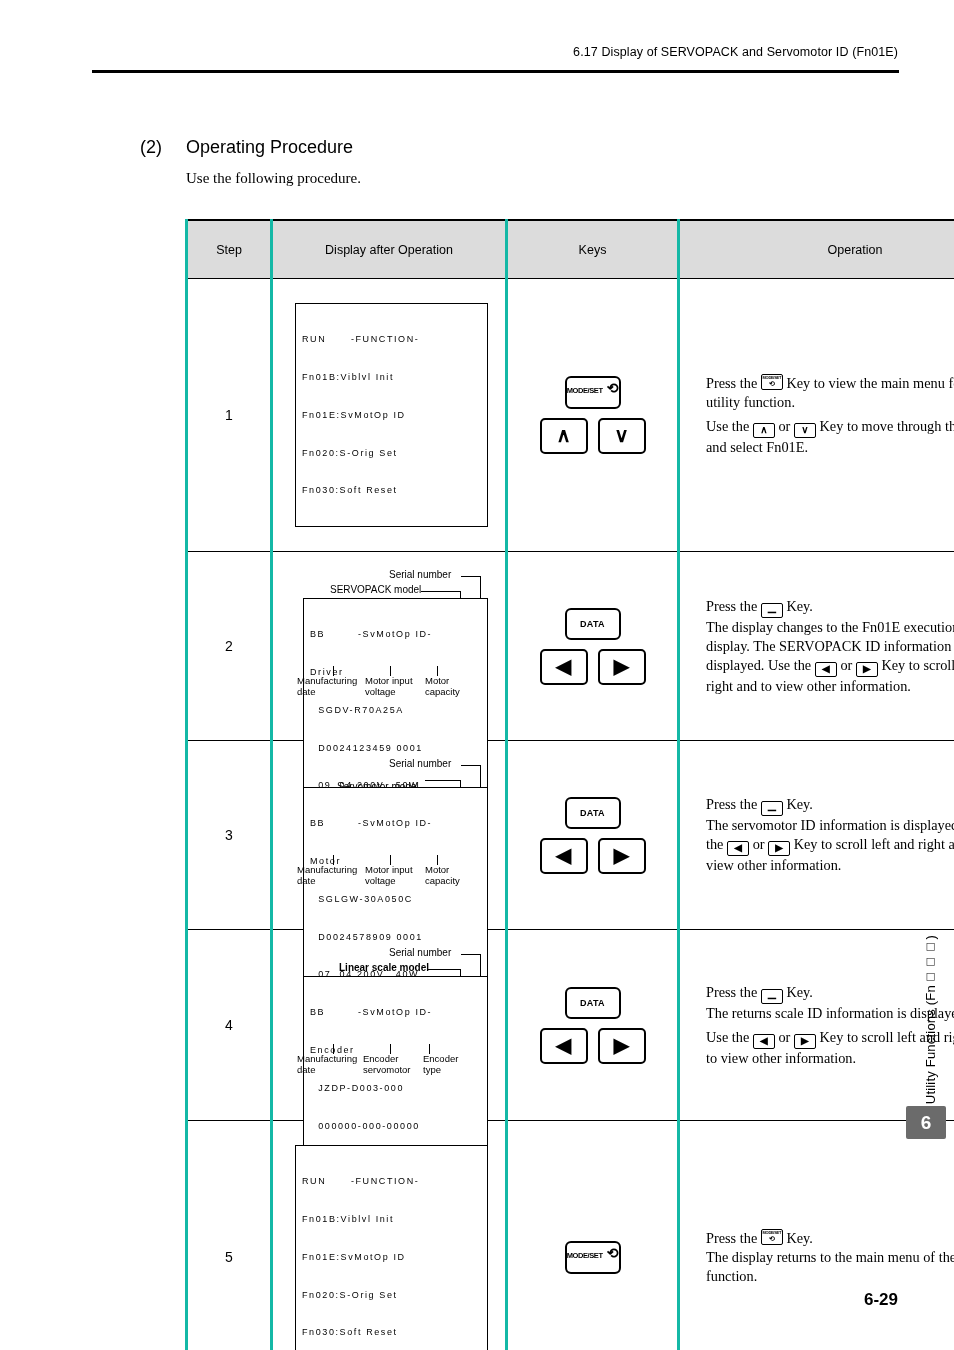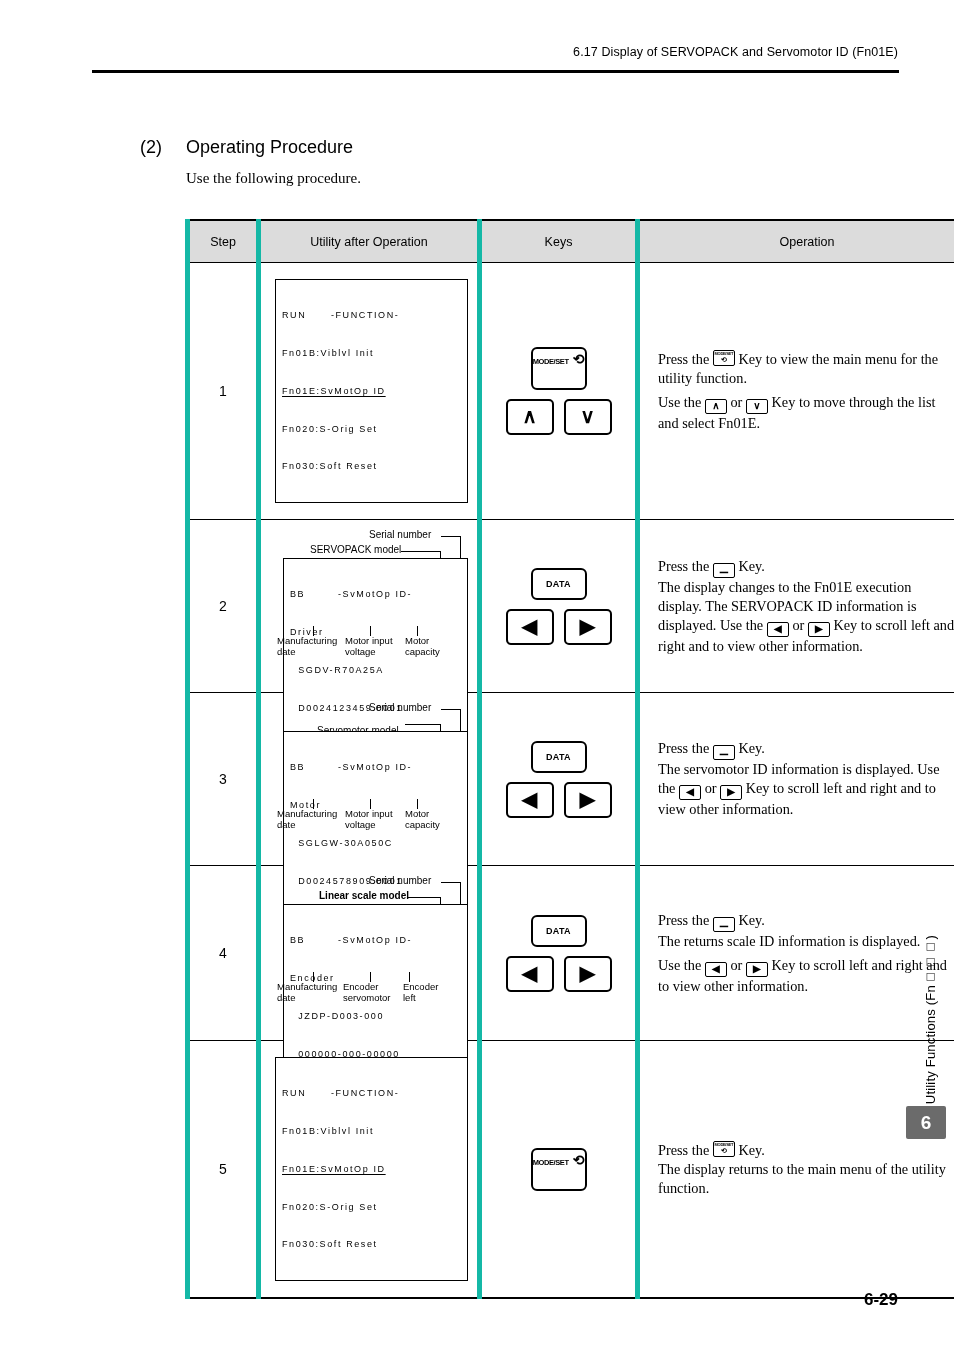--- a/index.html
+++ b/index.html
@@ -37,24 +37,24 @@
   }
 
   
   .tbl{
     position:absolute; left:185px; top:219px;
     width:705px;
     border-collapse:collapse;
     table-layout:fixed;
   }
   .tbl td,.tbl th{
-    border-left:5px solid #14b8a6;
+    border-left:3px solid #14b8a6;
     border-right:1px solid #000;
     vertical-align:middle;
-    padding:8px;
+    padding:16px;
   }
   .tbl thead th{
     background:#dcdcdc;
     border-top:2px solid #000;
     border-bottom:1px solid #000;
     font-family:"Liberation Sans", sans-serif;
     font-size:12.5px; font-weight:400;
     height:25px;
     text-align:center;
   }
@@ -71,21 +71,21 @@
     font-family:"Liberation Sans", sans-serif;
     font-size:9px;
     letter-spacing:1.6px;
     line-height:12.6px;
     padding:4px 5px 4px 6px;
     background:#fff;
     position:relative;
     white-space:pre;
   }
   .lcd .row{white-space:pre; height:12.6px;}
-  .lcd .u{ text-decoration:underline; text-underline-offset:2px;}
+  .lcd .u{ text-underline-offset:2px;}
 
   
   .callout{
     position:absolute;
     font-family:"Liberation Sans", sans-serif;
     font-size:10px; letter-spacing:0; white-space:nowrap;
   }
   .cl-line{position:absolute; background:#000;}
 
   .below-lbl{
@@ -98,21 +98,21 @@
   .keys-box{text-align:center; padding:10px 0;}
   .key{
     display:inline-block;
     border:2px solid #000;
     border-radius:5px;
     background:#fff;
     text-align:center;
     vertical-align:middle;
   }
   .key-modeset{
-    width:56px; height:43px; border-radius:6px;
+    width:56px; height:33px; border-radius:6px;
     padding-top:1px; box-sizing:border-box;
   }
   .key-modeset .lbl{
     font-family:"Liberation Sans", sans-serif;
     font-size:7.5px; font-weight:bold; letter-spacing:-0.4px;
     line-height:10px;
   }
   .key-modeset .loop{font-size:14px; line-height:14px; font-weight:bold;}
   .key-data{
     width:52px; height:28px; border-radius:6px;
@@ -192,21 +192,21 @@
 
   <div class="sec-head">
     <span class="num">(2)</span><span>Operating Procedure</span>
   </div>
   <div class="sec-sub">Use the following procedure.</div>
 
   <table class="tbl">
     <thead>
       <tr>
         <th class="c-step">Step</th>
-        <th class="c-disp">Utility after Operation</th>
+        <th class="c-disp">Display after Operation</th>
         <th class="c-keys">Keys</th>
         <th class="c-oper">Operation</th>
       </tr>
     </thead>
     <tbody>
 
       <tr>
         <td class="c-step">1</td>
         <td class="c-disp">
           <div class="cellpad">
@@ -384,21 +384,21 @@
               <div class="row">  000000-000-00000</div>
               <div class="row">  07. 04 8bit-INC</div>
             </div>
 
             <div class="cl-line" style="left:44px;top:98px;width:1px;height:10px;"></div>
             <div class="cl-line" style="left:101px;top:98px;width:1px;height:10px;"></div>
             <div class="cl-line" style="left:140px;top:98px;width:1px;height:10px;"></div>
 
             <div class="below-lbl" style="left:8px;top:108px;width:55px;white-space:normal;">Manufacturing date</div>
             <div class="below-lbl" style="left:74px;top:108px;width:55px;white-space:normal;">Encoder servomotor</div>
-            <div class="below-lbl" style="left:134px;top:108px;width:48px;white-space:normal;">Encoder left</div>
+            <div class="below-lbl" style="left:134px;top:108px;width:48px;white-space:normal;">Encoder type</div>
           </div>
         </td>
         <td class="c-keys">
           <div class="keys-box">
             <div class="key key-data">DATA</div>
             <div class="key-row2">
               <span class="key key-arrow">◀</span><span class="key key-arrow">▶</span>
             </div>
           </div>
         </td>

